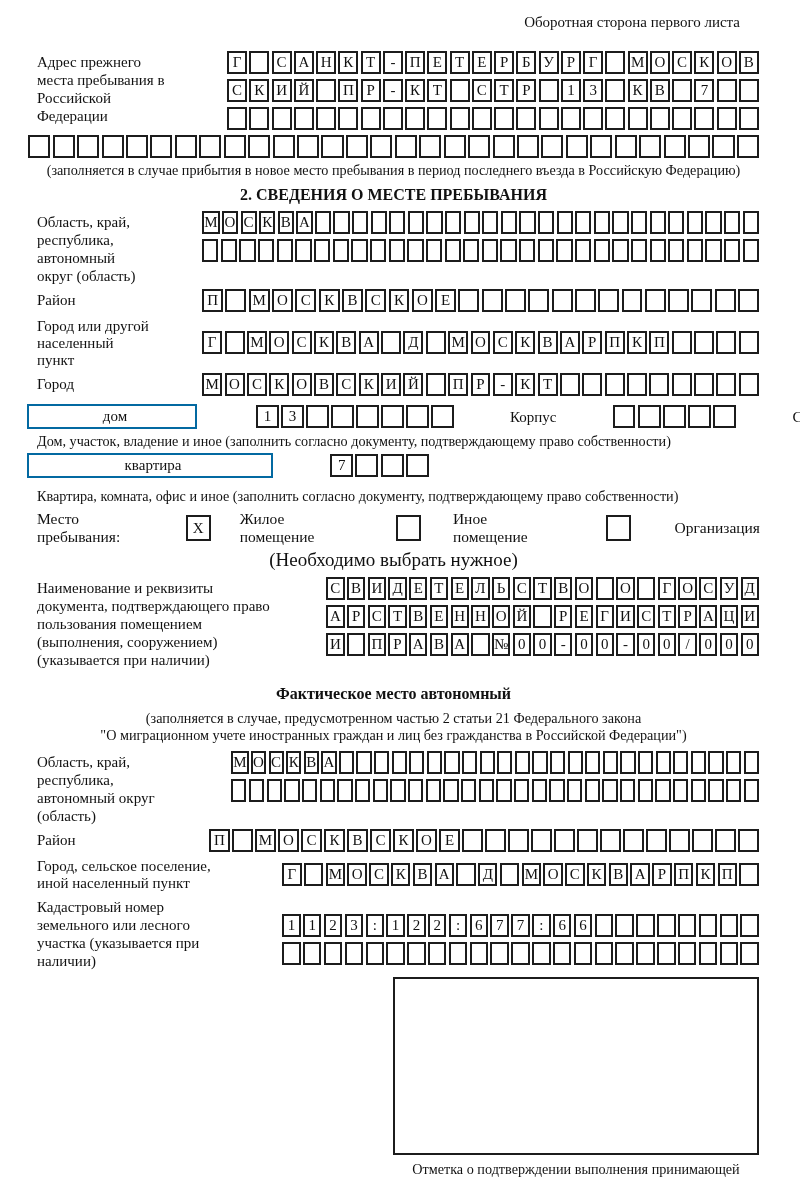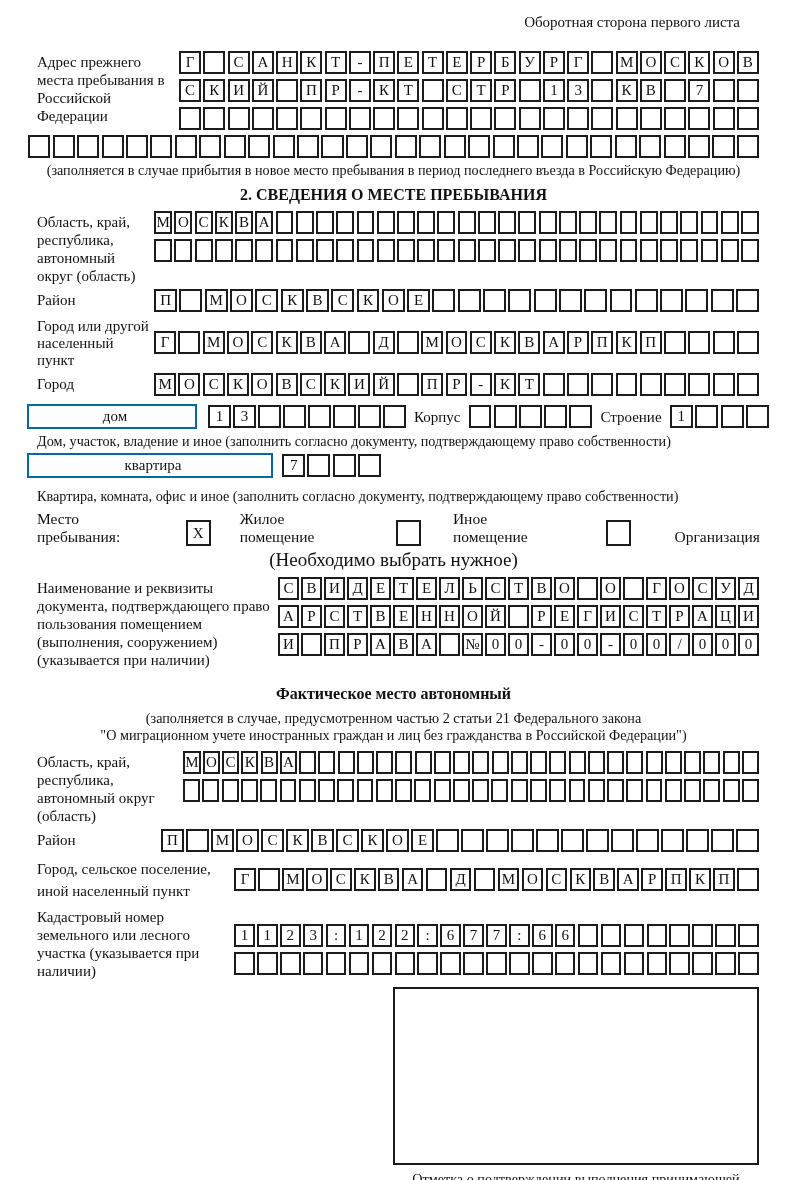--- a/index.html
+++ b/index.html
@@ -6,21 +6,21 @@
   html, body { background: #ffffff; }
   body {
     width: 800px; height: 1180px; overflow: hidden;
     font-family: "Liberation Serif", "DejaVu Serif", serif;
     color: #111;
   }
   .page { width: 800px; height: 1180px; padding: 14px 40px 0 27px; }
 
   .header-note { text-align: right; font-size: 15px; padding-right: 20px; margin-bottom: 20px; }
 
-  .row { display: flex; align-items: flex-start; margin-bottom: 4px; }
+  .row { display: flex; align-items: flex-start; margin-bottom: 4px; gap: 48px; }
   .row.vcenter { align-items: center; }
   .label { font-size: 15px; line-height: 18px; padding-top: 2px; padding-left: 10px; }
   .w148 { width: 151px; flex: 0 0 151px; }
   .w122 { width: 126px; flex: 0 0 126px; }
   .w150 { width: 155px; flex: 0 0 155px; }
   .w133 { width: 133px; flex: 0 0 133px; }
   .w203 { width: 206px; flex: 0 0 206px; }
   .rows-col { flex: 1; display: flex; flex-direction: column; gap: 5px; }
 
   .cells { flex: 1; display: flex; }
@@ -40,21 +40,21 @@
     border: 2px solid #0369a1; height: 25px; display: flex; align-items: center; justify-content: center;
     font-size: 15px; flex: 0 0 auto; background: #fff; padding-left: 6px;
   }
   .inline-label { font-size: 15px; padding: 2px 7px 0 7px; white-space: nowrap; }
 
   .checkbox {
     width: 25px; height: 26px; border: 2px solid #1c1c1c; display: flex; align-items: center;
     justify-content: center; font-size: 15px; flex: 0 0 auto; background: #fff;
   }
 
-  .stay-row { display: flex; align-items: flex-end; margin-top: 6px; gap: 20px; }
+  .stay-row { display: flex; align-items: center; margin-top: 6px; gap: 20px; }
   .stay-row .txt { font-size: 15.5px; }
 
   .note-center { text-align: center; font-size: 19px; margin-top: 3px; }
 
   .confirm-wrap { width: 366px; margin-left: auto; margin-right: 1px; margin-top: 7px; }
   .confirm-box { width: 100%; height: 178px; border: 2px solid #1c1c1c; background: #fff; }
   .confirm-caption { font-size: 14.2px; line-height: 17px; text-align: center; margin-top: 6px; }
 
   .mt8 { margin-top: 8px; }
   .mt6 { margin-top: 6px; }
@@ -573,21 +573,21 @@
         <div class="cell"></div>
         <div class="cell"></div>
         <div class="cell"></div>
         <div class="cell"></div>
         <div class="cell"></div>
         <div class="cell"></div>
       </div>
   </div>
 
   <div class="row vcenter">
-    <div class="label w203" style="line-height:22px">Город, сельское поселение, иной населенный пункт</div>
+    <div class="label w203" style="line-height:17px">Город, сельское поселение, иной населенный пункт</div>
     <div class="cells">
         <div class="cell">Г</div>
         <div class="cell"></div>
         <div class="cell">М</div>
         <div class="cell">О</div>
         <div class="cell">С</div>
         <div class="cell">К</div>
         <div class="cell">В</div>
         <div class="cell">А</div>
         <div class="cell"></div>

